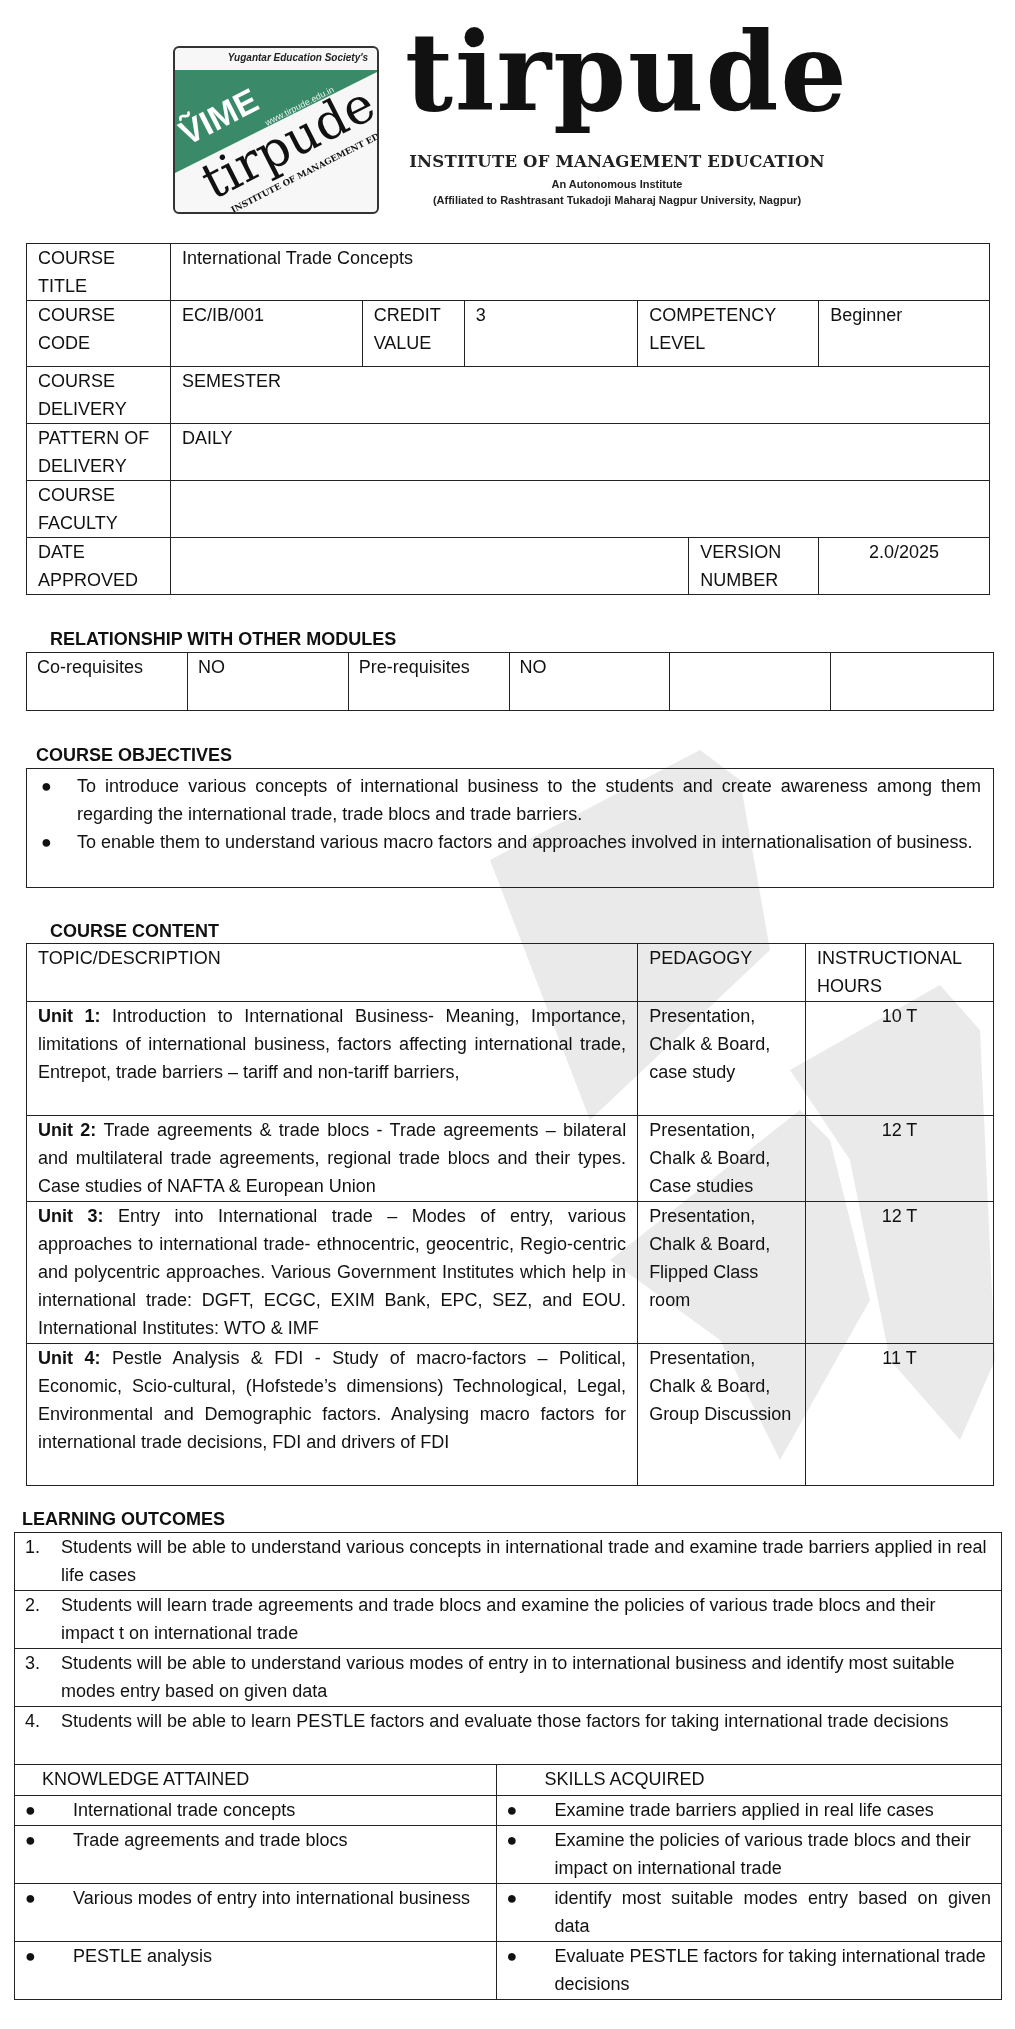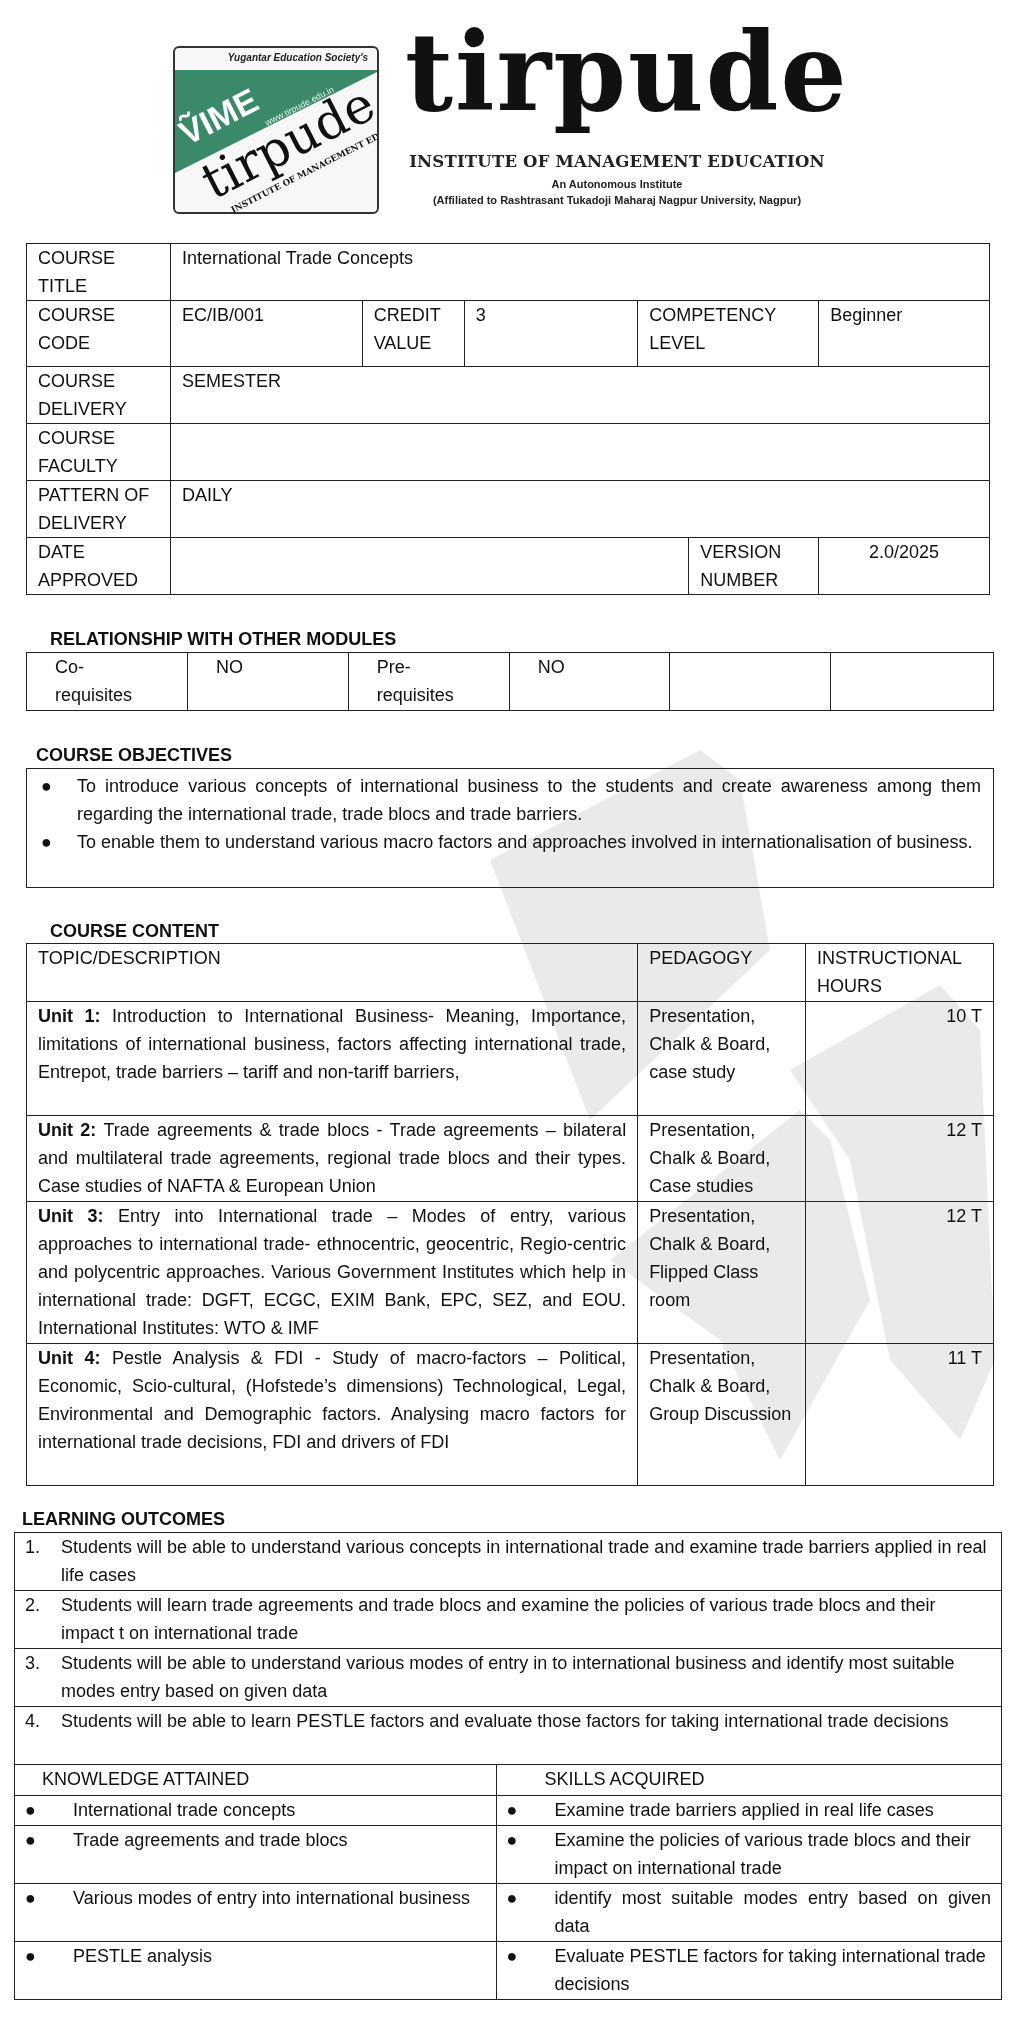--- a/index.html
+++ b/index.html
@@ -13,36 +13,36 @@
 
   
   .logo-box { left: 173px; top: 46px; width: 206px; height: 168px; border: 2px solid #333; border-radius: 6px; background: #f7f7f7; overflow: hidden; }
   .logo-soc { position: absolute; top: 4px; left: 0; right: 0; text-align: center; font-size: 10px; font-weight: bold; font-style: italic; color: #222; margin-left: 44px; }
   .logo-svg { position: absolute; left: 0; top: 0; }
   .brand-big { left: 405px; top: 18px; font-family: "DejaVu Serif", "Liberation Serif", serif; font-weight: bold; font-size: 104px; letter-spacing: 2px; color: #111; line-height: 1; transform: scaleY(1.05); transform-origin: top left; }
   .brand-sub { left: 402px; top: 152px; width: 430px; text-align: center; font-family: "DejaVu Serif", "Liberation Serif", serif; font-weight: bold; font-size: 16.5px; color: #222; letter-spacing: 0.2px; }
   .brand-line { left: 402px; width: 430px; text-align: center; font-size: 11px; font-weight: bold; color: #222; }
 
   table { border-collapse: collapse; }
-  td, th { border: 1.5px solid #222; vertical-align: top; font-size: 18px; line-height: 28px; padding: 0 28px; text-align: left; font-weight: normal; }
+  td, th { border: 1.5px solid #222; vertical-align: top; font-size: 18px; line-height: 28px; padding: 0 10px; text-align: left; font-weight: normal; }
   .b { font-weight: normal; }
   .section-title { font-size: 18px; font-weight: bold; line-height: 22px; }
 
   .info-table { left: 26px; top: 243px; width: 964px; }
   .info-table td { padding: 0 11px; }
 
   .rel-table { left: 26px; top: 652px; width: 968px; height: 58px; }
   .obj-box { left: 26px; top: 768px; width: 968px; height: 120px; border: 1.5px solid #222; padding: 3px 12px 0 12px; }
   .obj-item { position: relative; padding-left: 38px; font-size: 18px; line-height: 28px; text-align: justify; text-align-last: left; }
   .obj-item .bullet { position: absolute; left: 2px; top: 0; }
 
   .content-table { left: 26px; top: 943px; width: 968px; }
   .content-table td { padding: 0 11px; }
   .content-table .topic { text-align: justify; }
-  .content-table .hours { text-align: right; }
+  .content-table .hours { text-align: center; }
 
   .lo-table { left: 14px; top: 1532px; width: 988px; }
   .lo-table td { padding: 0 10px; font-size: 18px; line-height: 28px; }
   .lo-item { position: relative; padding-left: 36px; }
   .lo-item .num { position: absolute; left: 0; top: 0; }
   .ks { position: relative; padding-left: 48px; }
   .ks .bullet { position: absolute; left: 0; top: 0; }
 </style>
 </head>
 <body>
@@ -90,26 +90,26 @@
     <td class="b">CREDIT VALUE</td>
     <td>3</td>
     <td colspan="2" class="b">COMPETENCY LEVEL</td>
     <td>Beginner</td>
   </tr>
   <tr style="height:57px">
     <td class="b">COURSE DELIVERY</td>
     <td colspan="6">SEMESTER</td>
   </tr>
   <tr style="height:57px">
+    <td class="b">PATTERN OF DELIVERY</td>
+    <td colspan="6">DAILY</td>
+  </tr>
+  <tr style="height:57px">
     <td class="b">COURSE FACULTY</td>
     <td colspan="6"></td>
-  </tr>
-  <tr style="height:57px">
-    <td class="b">PATTERN OF DELIVERY</td>
-    <td colspan="6">DAILY</td>
   </tr>
   <tr style="height:57px">
     <td class="b">DATE APPROVED</td>
     <td colspan="4"></td>
     <td class="b">VERSION NUMBER</td>
     <td style="text-align:center">2.0/2025</td>
   </tr>
 </tbody>
   </table>
 

